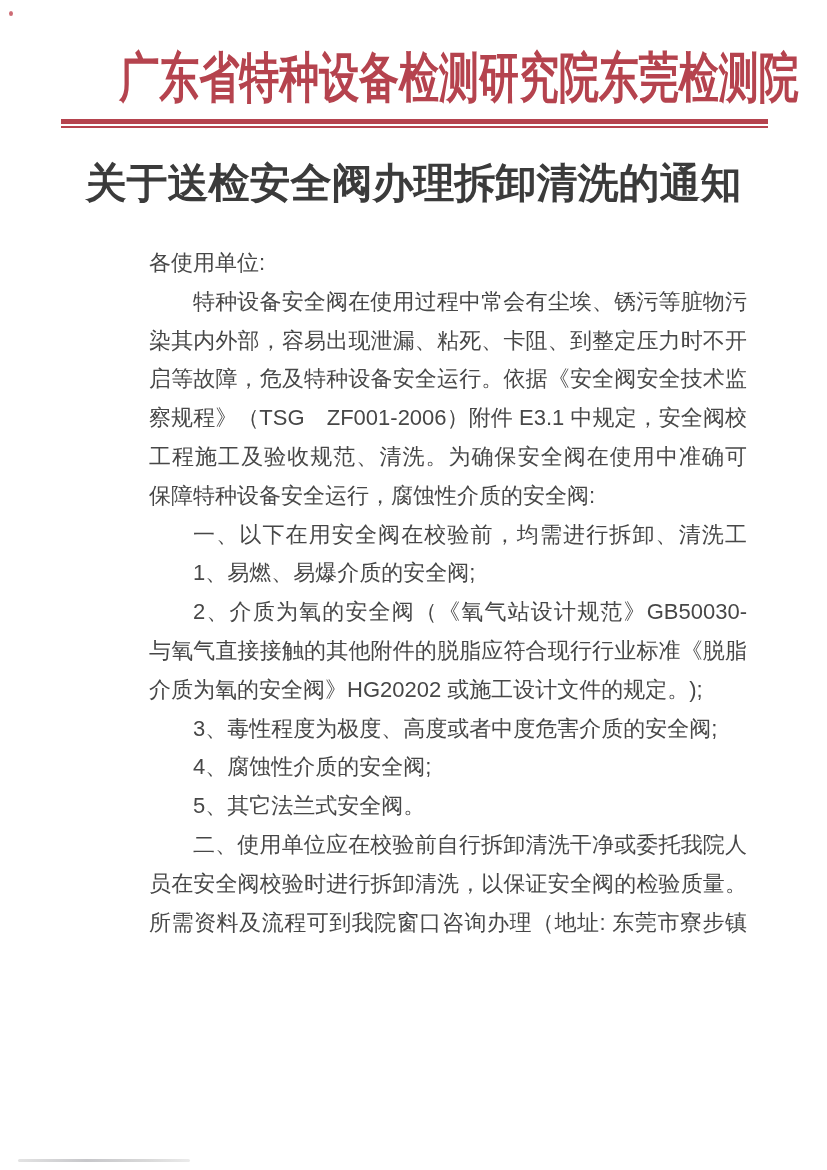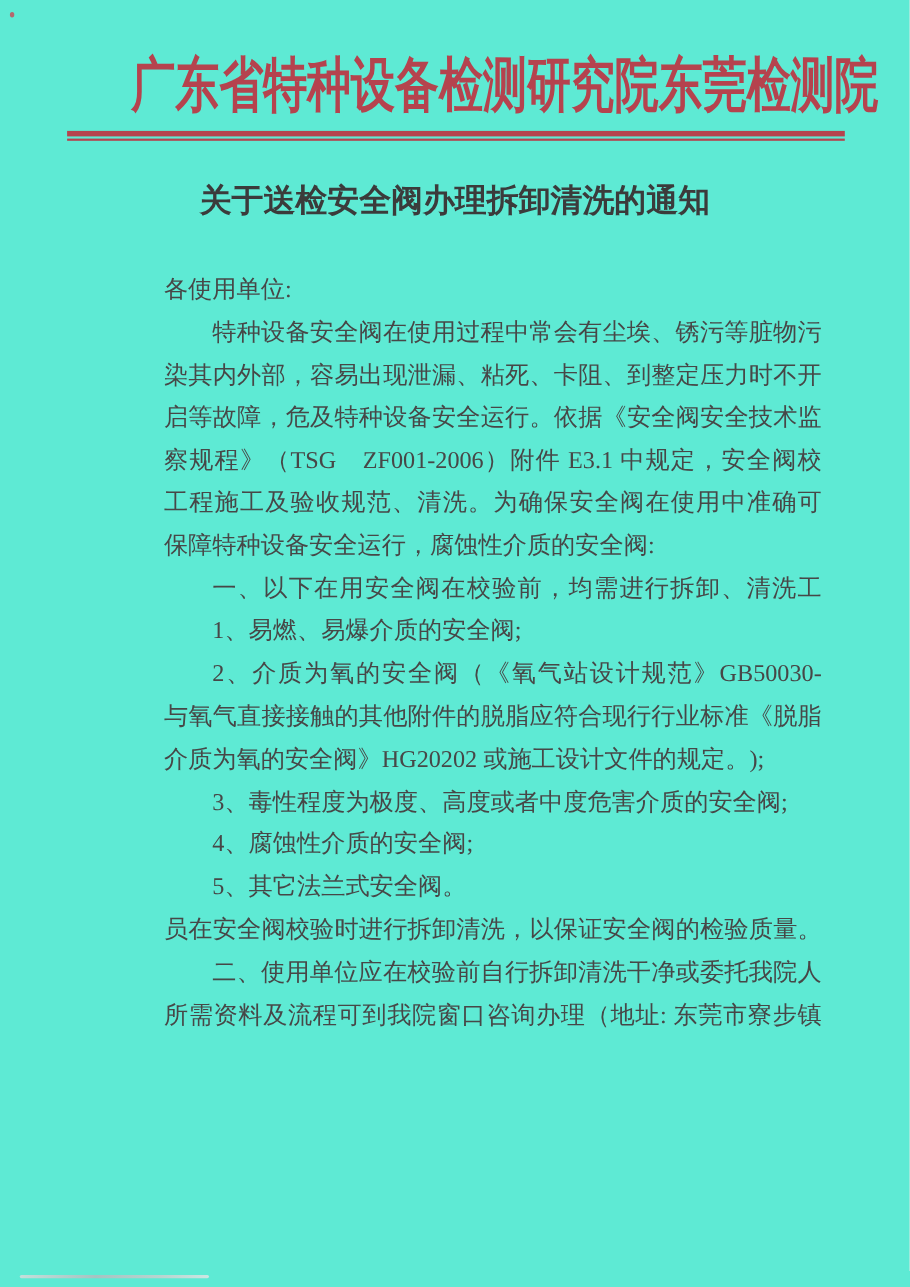--- a/index.html
+++ b/index.html
@@ -5,23 +5,23 @@
   html, body {
     margin: 0;
     padding: 0;
     background: #e8e8e8;
   }
   .page {
     position: relative;
     width: 827px;
     height: 1170px;
     margin: 0 auto;
-    background: #5eead4;
+    background: #ffffff;
     overflow: hidden;
-    font-family: Liberation Serif, serif;
+    font-family: Liberation Sans, sans-serif;
   }
   .speck {
     position: absolute;
     left: 9px;
     top: 11px;
     width: 4px;
     height: 5px;
     border-radius: 50%;
     background: #c4515c;
     opacity: 0.85;
@@ -60,21 +60,21 @@
     height: 2px;
     background: #b5434e;
   }
   .title {
     position: absolute;
     top: 160px;
     left: 0;
     right: 0;
     margin: 0;
     text-align: center;
-    font-size: 29px;
+    font-size: 41px;
     line-height: 46px;
     font-weight: bold;
     color: #3b3b3b;
     letter-spacing: 0px;
   }
   .doc-body {
     position: absolute;
     left: 113px;
     top: 244px;
     width: 634px;
@@ -132,20 +132,20 @@
       <div class="line j">工程施工及验收规范、清洗。为确保安全阀在使用中准确可靠，</div>
       <div class="line">保障特种设备安全运行，腐蚀性介质的安全阀:</div>
       <div class="line j ind">一、以下在用安全阀在校验前，均需进行拆卸、清洗工作:</div>
       <div class="line ind">1、易燃、易爆介质的安全阀;</div>
       <div class="line j ind">2、介质为氧的安全阀（《氧气站设计规范》GB50030-2013</div>
       <div class="line j">与氧气直接接触的其他附件的脱脂应符合现行行业标准《脱脂</div>
       <div class="line">介质为氧的安全阀》HG20202 或施工设计文件的规定。);</div>
       <div class="line ind">3、毒性程度为极度、高度或者中度危害介质的安全阀;</div>
       <div class="line ind">4、腐蚀性介质的安全阀;</div>
       <div class="line ind">5、其它法兰式安全阀。</div>
+      <div class="line j ind">二、使用单位应在校验前自行拆卸清洗干净或委托我院人</div>
       <div class="line j">员在安全阀校验时进行拆卸清洗，以保证安全阀的检验质量。</div>
-      <div class="line j ind">二、使用单位应在校验前自行拆卸清洗干净或委托我院人</div>
       <div class="line j">所需资料及流程可到我院窗口咨询办理（地址: 东莞市寮步镇</div>
     </div>
 
   <div class="smudge"></div>
 
 </div>
 
 </body></html>

